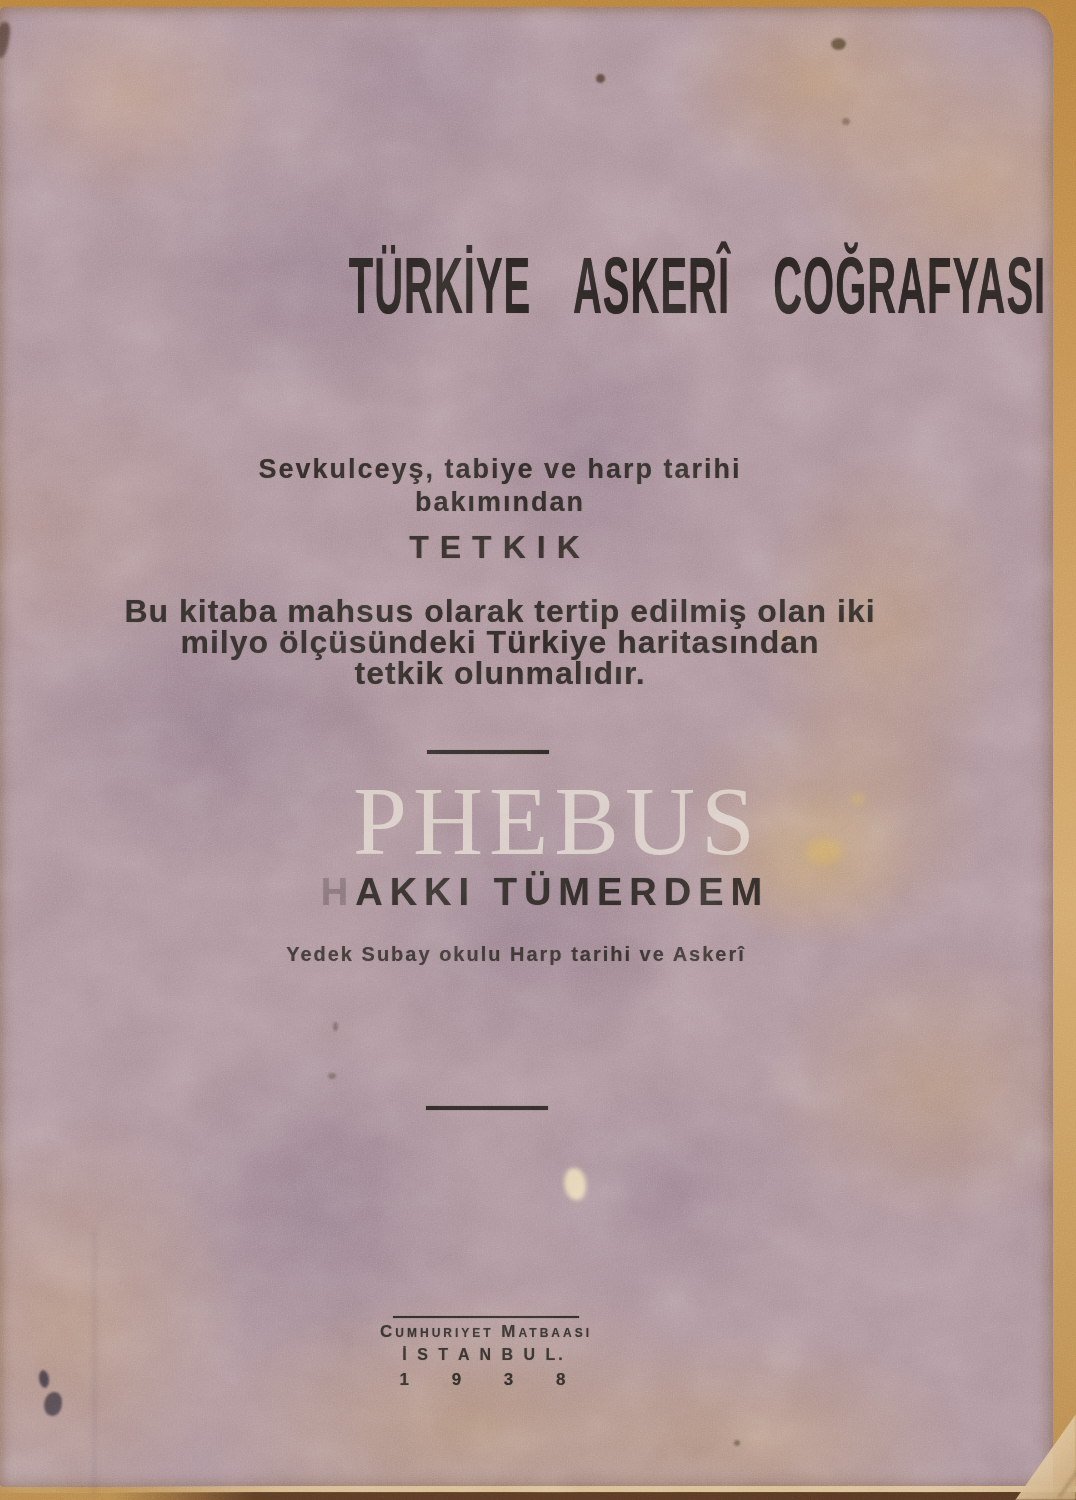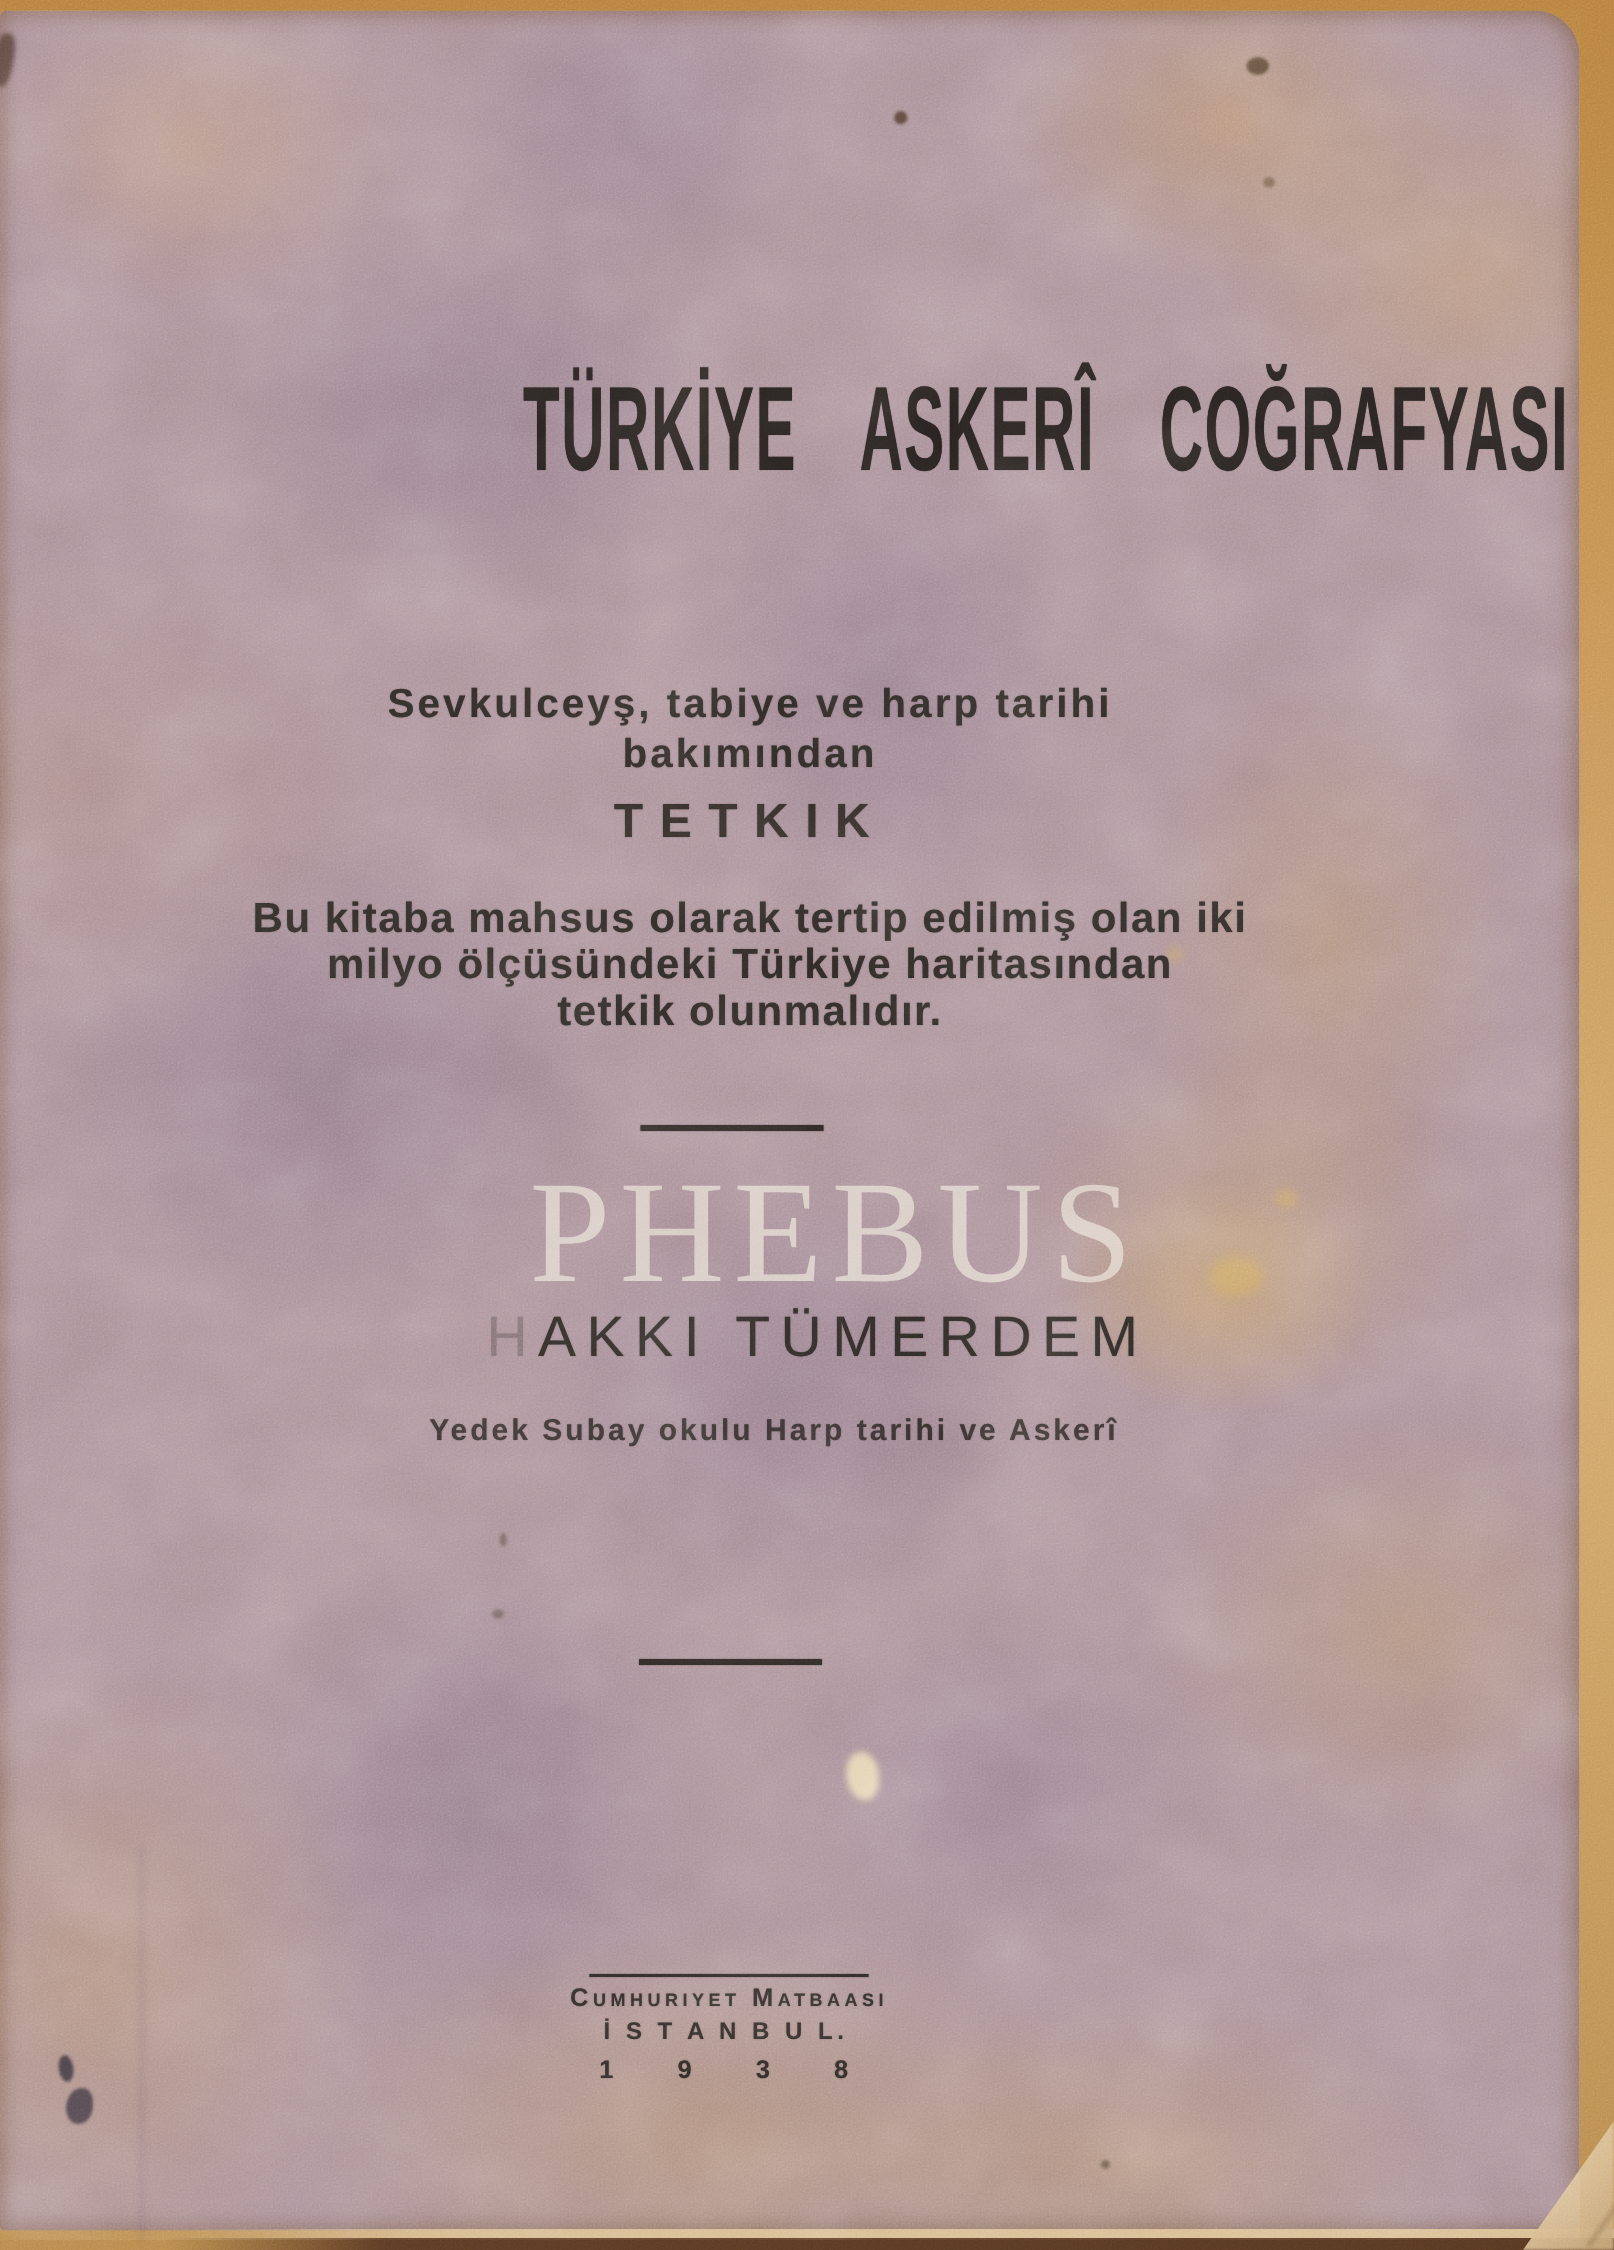--- a/index.html
+++ b/index.html
@@ -46,28 +46,28 @@
   #tex .grain{mix-blend-mode:overlay;opacity:.28;}
   
   #content{position:absolute;left:0;top:0;width:1000px;height:1500px;color:#2e2926;margin-top:40px;}
   .block{position:absolute;left:0;width:100%;text-align:center;}
   .printed{color:#2e2926;text-shadow:0 0 1px rgba(46,41,38,.55);}
   .title{top:206px;font-size:80px;line-height:80px;font-weight:bold;color:#26211f;white-space:nowrap;}
   .title .condense{display:inline-block;transform:scaleX(.5);transform-origin:50% 50%;
     letter-spacing:2px;word-spacing:62px;text-shadow:0 0 1px rgba(38,33,31,.7);}
   .subtitle{top:413px;font-size:27px;line-height:33px;font-weight:bold;letter-spacing:2px;}
   .heading{top:489px;font-size:32px;font-weight:bold;letter-spacing:11px;color:#332d29;}
-  .note{top:556px;font-size:28px;line-height:31px;font-weight:bold;letter-spacing:1px;}
+  .note{top:556px;font-size:32px;line-height:31px;font-weight:bold;letter-spacing:1px;}
   .rule{position:absolute;background:#2b2623;box-shadow:0 0 1px rgba(43,38,35,.8);}
   #rule1{left:427px;top:710px;width:122px;height:4px;}
   #rule2{left:426px;top:1066px;width:122px;height:4px;}
   .watermark{top:733px;font-family:"Liberation Serif", serif;font-size:97px;line-height:97px;
     font-weight:400;letter-spacing:6px;color:rgba(226,216,206,.82);margin-left:57px;
     text-shadow:none;filter:blur(.4px);}
-  .author-name{top:831px;font-size:38px;font-weight:normal;letter-spacing:7px;margin-left:45px;white-space:nowrap;}
+  .author-name{top:831px;font-size:38px;font-weight:bold;letter-spacing:7px;margin-left:45px;white-space:nowrap;}
   .author-name .faded{opacity:.3;}
   .author-rank{top:870px;font-size:28px;font-weight:bold;letter-spacing:7px;opacity:.85;}
   .author-desc{top:902px;font-size:20px;line-height:25px;font-weight:bold;letter-spacing:2px;opacity:.9;padding-left:16px;}
   #pubrule{left:393px;top:1276px;width:186px;height:2px;}
   .publisher{top:1282px;font-size:17px;font-weight:bold;letter-spacing:3px;margin-left:-14px;
     font-variant:small-caps;white-space:nowrap;}
   .pub-city{top:1306px;font-size:16px;font-weight:bold;letter-spacing:3px;margin-left:-16px;white-space:nowrap;}
   .pub-year{top:1330px;font-size:17px;font-weight:bold;letter-spacing:19px;margin-left:-8px;white-space:nowrap;}
   
   .spot{position:absolute;border-radius:50%;pointer-events:none;}

